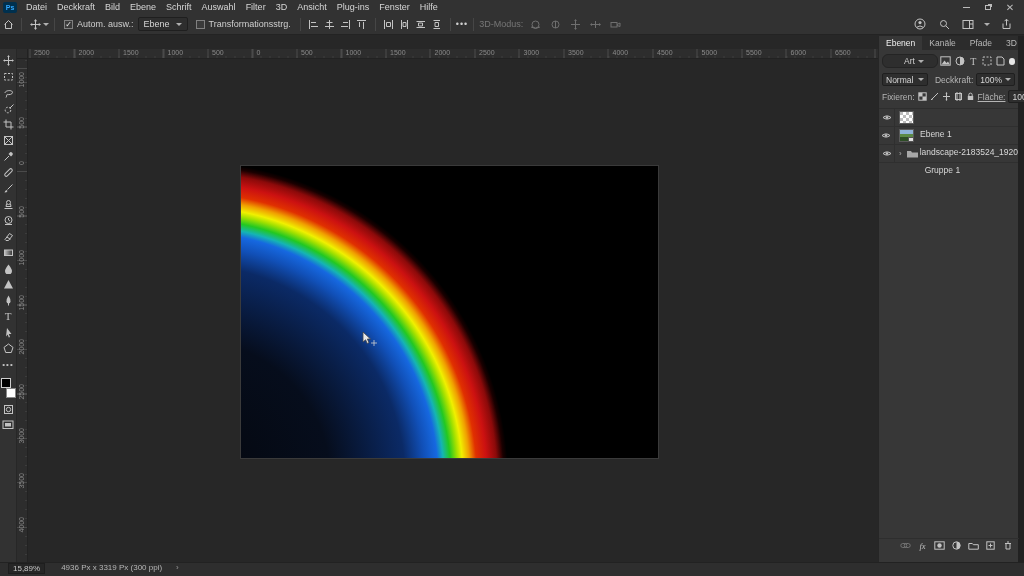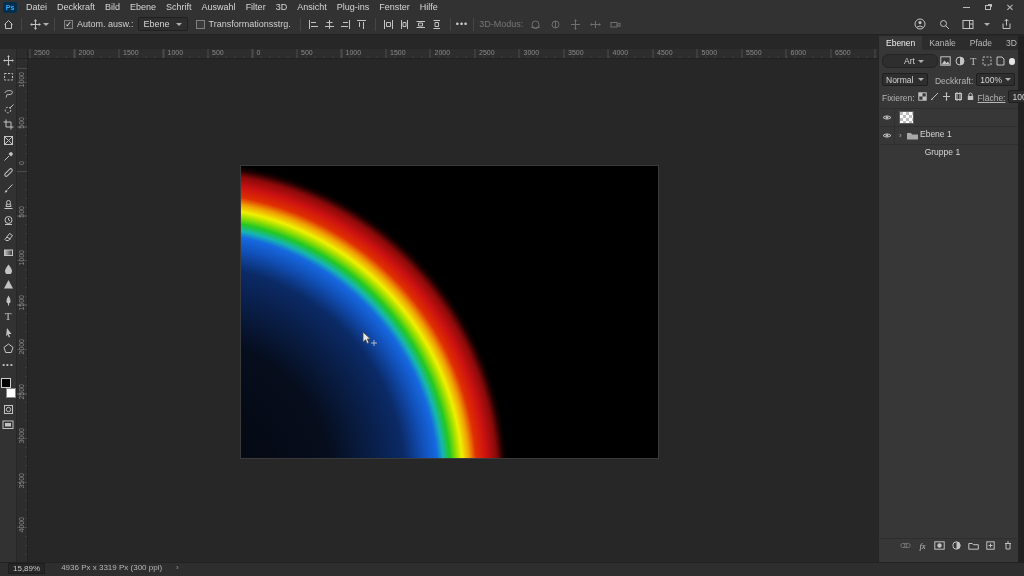--- a/index.html
+++ b/index.html
@@ -89,21 +89,21 @@
   .hamburger { display:block; width:9px; height:7px;
     border-top:1px solid #bfbfbf; border-bottom:1px solid #bfbfbf; position:relative; }
   .hamburger::after { content:""; position:absolute; left:0; top:2px; width:9px; height:1px; background:#bfbfbf; }
 
   #filter-row { display:flex; align-items:center; gap:2px; padding:4px 3px 3px 3px; }
   #search-kind { display:flex; align-items:center; gap:3px; background:#2e2e2e; border:1px solid #242424;
     border-radius:6px; height:14px; padding:0 18px; width:56px; }
   .f-ico { width:13px; height:13px; display:inline-flex; align-items:center; justify-content:center; color:#c3c3c3; }
   #filter-toggle { margin-left:auto; width:7px; height:7px; border-radius:50%; background:#e6e6e6; }
 
-  .p-row { display:flex; align-items:flex-end; gap:3px; padding:2px 3px; }
+  .p-row { display:flex; align-items:center; gap:3px; padding:2px 3px; }
   .p-label { color:#b5b5b5; }
   #blend-select { width:62px; height:13px; }
   .val-dd { height:13px; padding:0 3px; gap:3px; }
 
   #layers { margin-top:3px; border-top:1px solid #2e2e2e; }
   .layer-row { display:flex; align-items:center; height:18px; border-bottom:1px solid #2f2f2f; }
   .layer-row.selected { background:#4e4e4e; }
   .eye-cell { width:16px; display:flex; align-items:center; justify-content:center; border-right:1px solid #2f2f2f; align-self:stretch; }
   .thumb { width:15px; height:13px; border:1px solid #5a5a5a; margin-left:4px; flex:0 0 auto; }
   .thumb.checker { background:repeating-conic-gradient(#ffffff 0 25%, #bdbdbd 0 50%); background-size:6px 6px; }
@@ -574,20 +574,32 @@
         <span class="thumb checker"></span>
         <span class="layer-name">Ebene 1</span>
       </div>
       <div class="layer-row">
         <span class="eye-cell">
           <svg width="10" height="7">
               <path class="s" d="M1 3.5 Q5 0.3 9 3.5 Q5 6.7 1 3.5z"></path>
               <circle class="f" cx="5" cy="3.5" r="1.2"></circle>
             </svg>
           </span>
+        <span class="thumb photo">
+          <span class="lock-badge"></span>
+          </span>
+        <span class="layer-name">landscape-2183524_1920</span>
+      </div>
+      <div class="layer-row">
+        <span class="eye-cell">
+          <svg width="10" height="7">
+              <path class="s" d="M1 3.5 Q5 0.3 9 3.5 Q5 6.7 1 3.5z"></path>
+              <circle class="f" cx="5" cy="3.5" r="1.2"></circle>
+            </svg>
+          </span>
         <span class="group-arrow">›</span>
         <svg width="13" height="9" style="margin-left:4px;">
           <path d="M1 2 h4 l1 1.5 h6 V8.5 H1z" fill="#a8a8a8"></path>
           </svg>
         <span class="layer-name">Gruppe 1</span>
       </div>
     </div>
 
     <div id="panel-bottom">
       <span class="f-ico dim">

